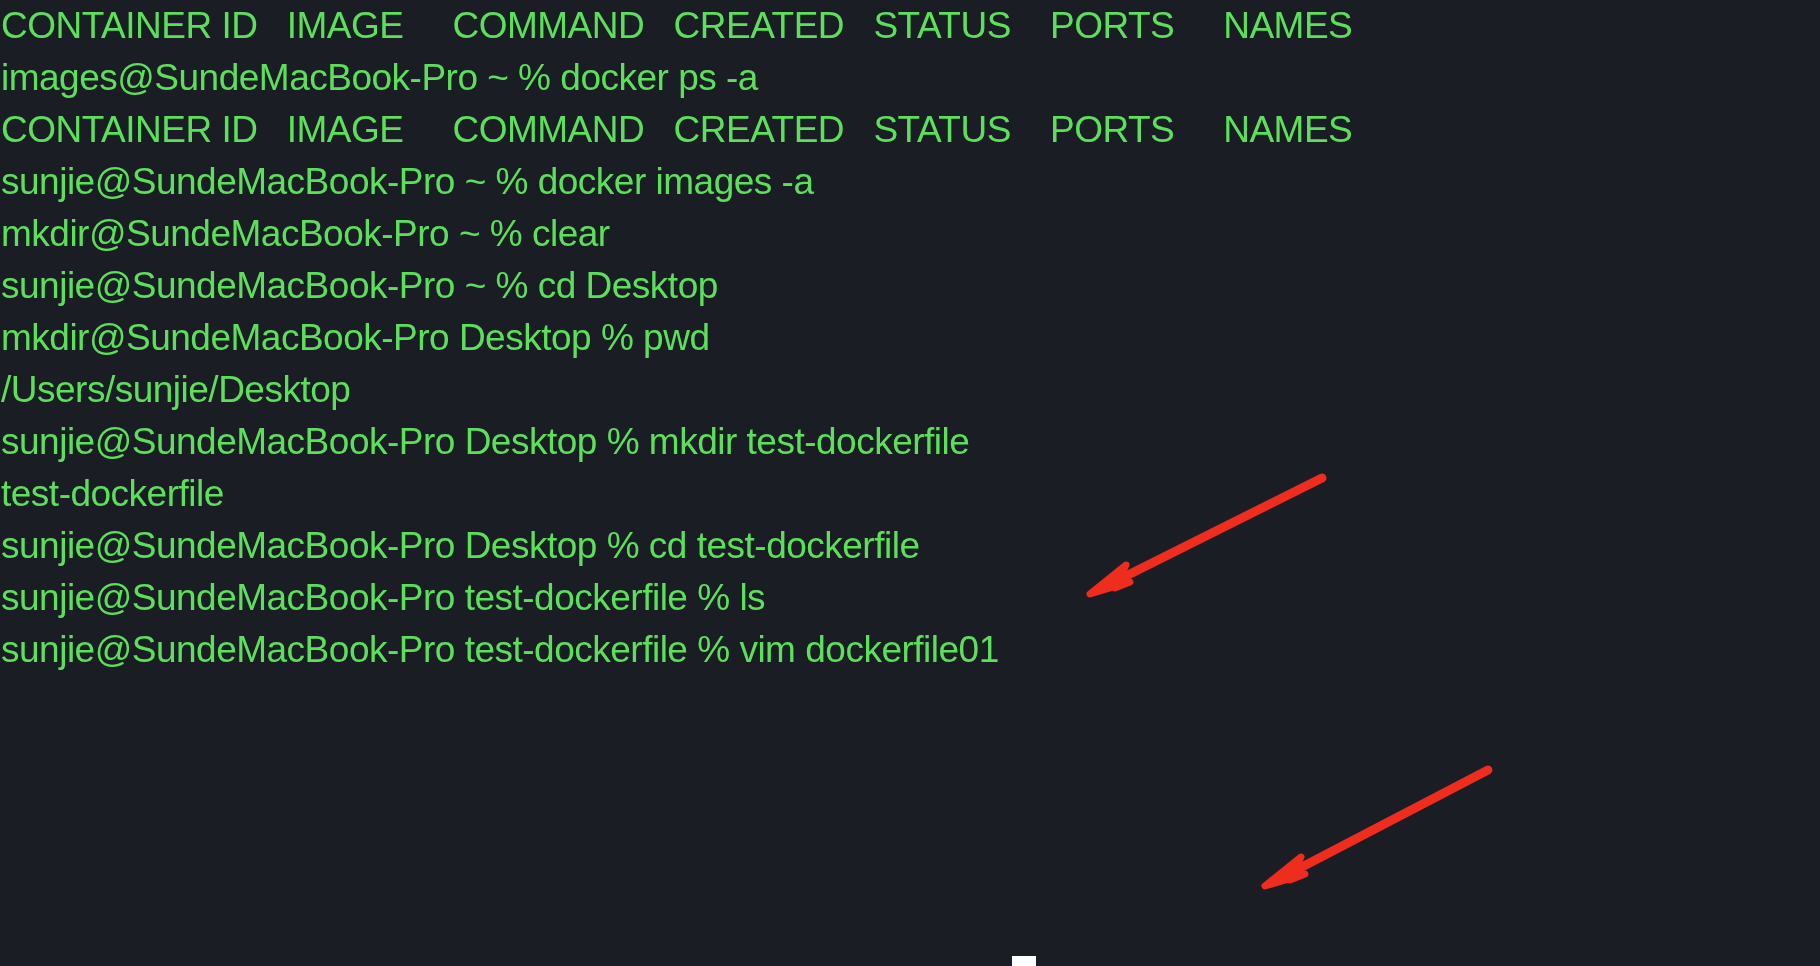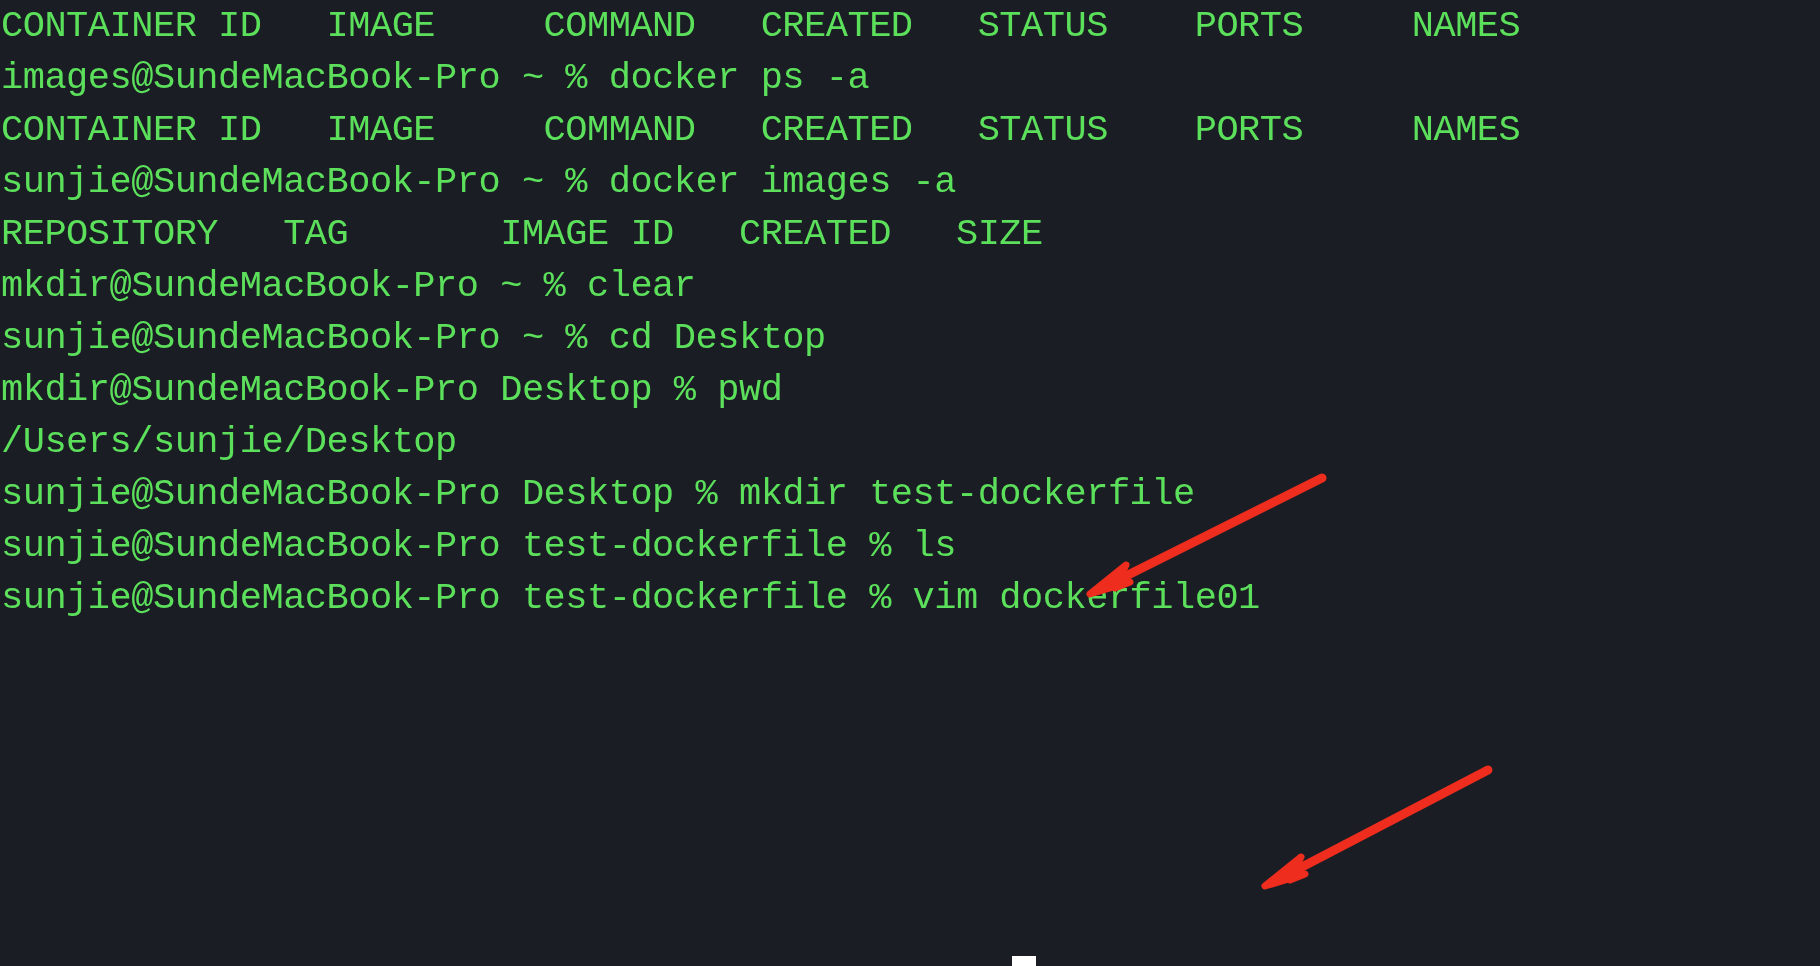--- a/index.html
+++ b/index.html
@@ -23,21 +23,21 @@
     padding: 0;
   }
   .term-line {
     height: 52px;
     line-height: 52px;
     font-size: 37px;
     letter-spacing: -0.5px;
     color: #5ce05c;
     white-space: pre;
     padding-left: 1px;
-    font-family: Liberation Mono, monospace;
+    font-family: Liberation Sans, sans-serif;
   }
   #cursor-block {
     position: absolute;
     left: 1012px;
     top: 956px;
     width: 24px;
     height: 12px;
     background: #ffffff;
   }
   .annotation-arrow {
@@ -51,26 +51,27 @@
 </head>
 <body>
 
 <div id="screen">
 
   <div id="terminal-output">
     <div class="term-line">CONTAINER ID   IMAGE     COMMAND   CREATED   STATUS    PORTS     NAMES</div>
     <div class="term-line">images@SundeMacBook-Pro ~ % docker ps -a</div>
     <div class="term-line">CONTAINER ID   IMAGE     COMMAND   CREATED   STATUS    PORTS     NAMES</div>
     <div class="term-line">sunjie@SundeMacBook-Pro ~ % docker images -a</div>
-    <div class="term-line">REPOSITORY   TAG       IMAGE ID   CREATED   SIZE</div>
     <div class="term-line">mkdir@SundeMacBook-Pro ~ % clear</div>
     <div class="term-line">sunjie@SundeMacBook-Pro ~ % cd Desktop</div>
     <div class="term-line">mkdir@SundeMacBook-Pro Desktop % pwd</div>
     <div class="term-line">/Users/sunjie/Desktop</div>
     <div class="term-line">sunjie@SundeMacBook-Pro Desktop % mkdir test-dockerfile</div>
+    <div class="term-line">test-dockerfile</div>
+    <div class="term-line">sunjie@SundeMacBook-Pro Desktop % cd test-dockerfile</div>
     <div class="term-line">sunjie@SundeMacBook-Pro test-dockerfile % ls</div>
     <div class="term-line">sunjie@SundeMacBook-Pro test-dockerfile % vim dockerfile01</div>
   </div>
 
   <div id="cursor-block"></div>
 
   <svg id="arrow-mkdir" class="annotation-arrow" width="300" height="160" viewBox="0 0 300 160">
     <line x1="262" y1="18" x2="42" y2="128" stroke="#ee2d1e" stroke-width="9" stroke-linecap="round"></line>
     <path d="M 30 134 L 70 122 L 55 128 L 66 105 Z" fill="#ee2d1e" stroke="#ee2d1e" stroke-width="7" stroke-linejoin="round"></path>
   </svg>

